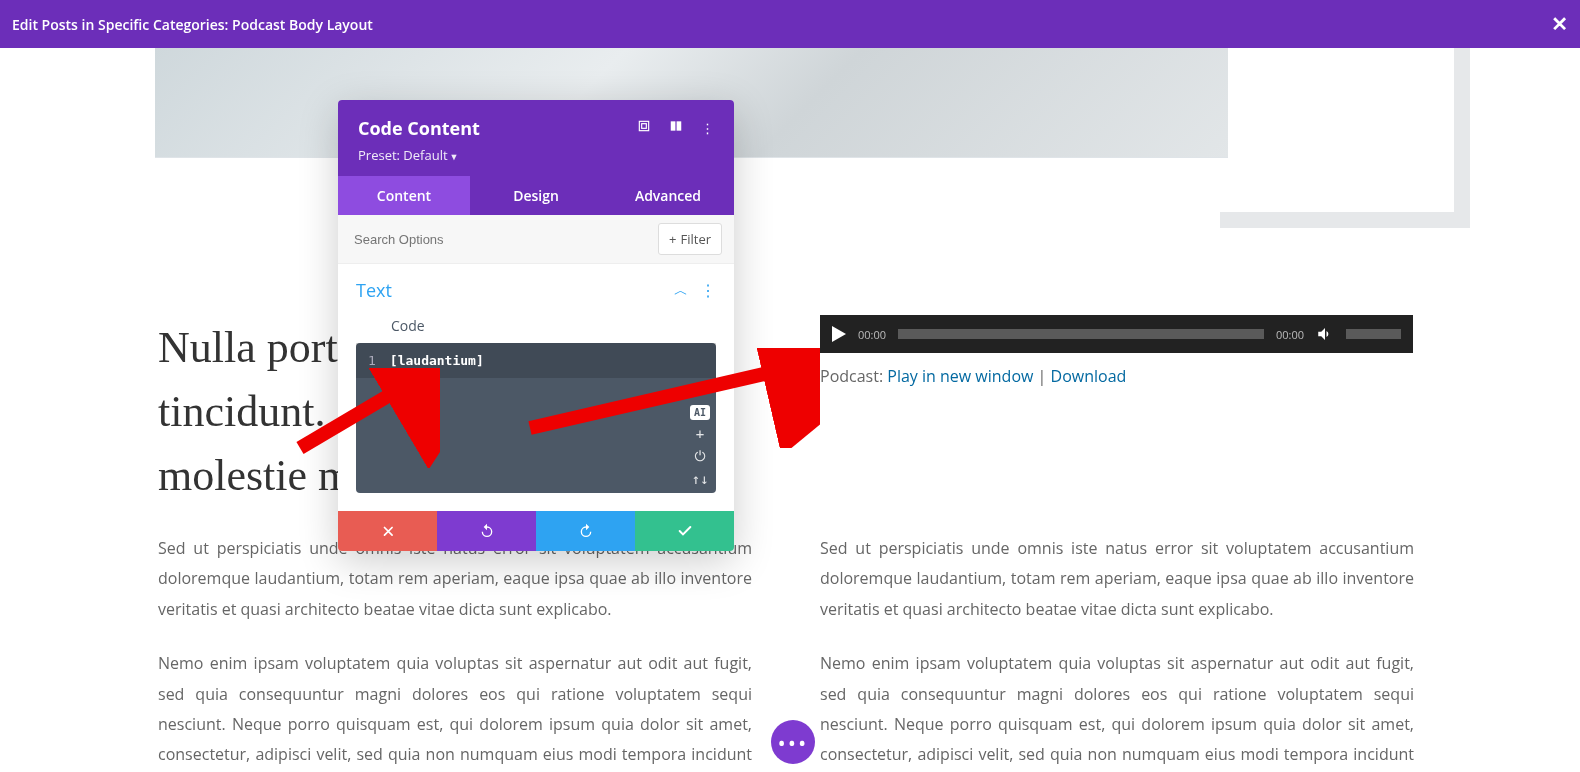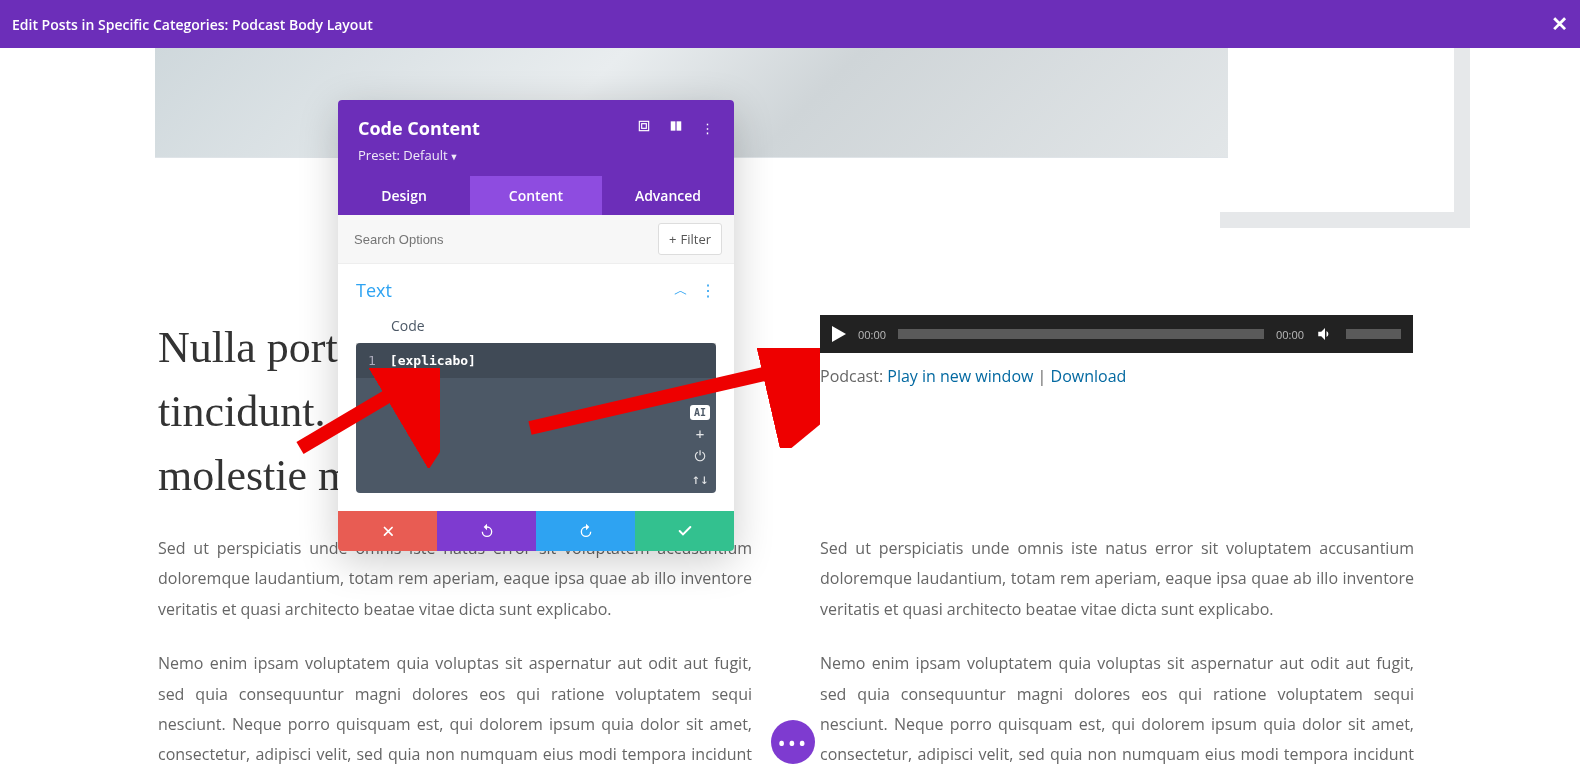--- a/index.html
+++ b/index.html
@@ -245,43 +245,43 @@
               </svg>
           </span>
           <span>⋮</span>
         </div>
       </div>
       <div class="preset">
         <span>Preset: Default</span><span class="caret">▼</span>
       </div>
     </div>
     <div class="tabs">
+      <div class="tab active">Content</div>
       <div class="tab">Design</div>
-      <div class="tab active">Content</div>
       <div class="tab">Advanced</div>
     </div>
     <div class="search-row">
       <input type="text" placeholder="Search Options" style="">
       <div class="filter-btn">
         <span>+</span>
         <span>Filter</span>
       </div>
     </div>
     <div class="section-head">
       <div class="sect-title">Text</div>
       <div class="section-head-icons">
         <span class="chev-up">︿</span>
         <span class="vdots">⋮</span>
       </div>
     </div>
     <div class="code-label">Code</div>
     <div class="code-box">
       <div class="code-line">
         <span class="line-no">1</span>
-        <span class="line-txt">[explicabo]</span>
+        <span class="line-txt">[laudantium]</span>
       </div>
       <div class="code-tools">
         <span class="ai-badge">AI</span>
         <span class="code-tool">+</span>
         <span class="code-tool">⏻</span>
         <span class="code-tool">↑↓</span>
       </div>
     </div>
     <div class="modal-actions">
       <div class="act act-danger">

